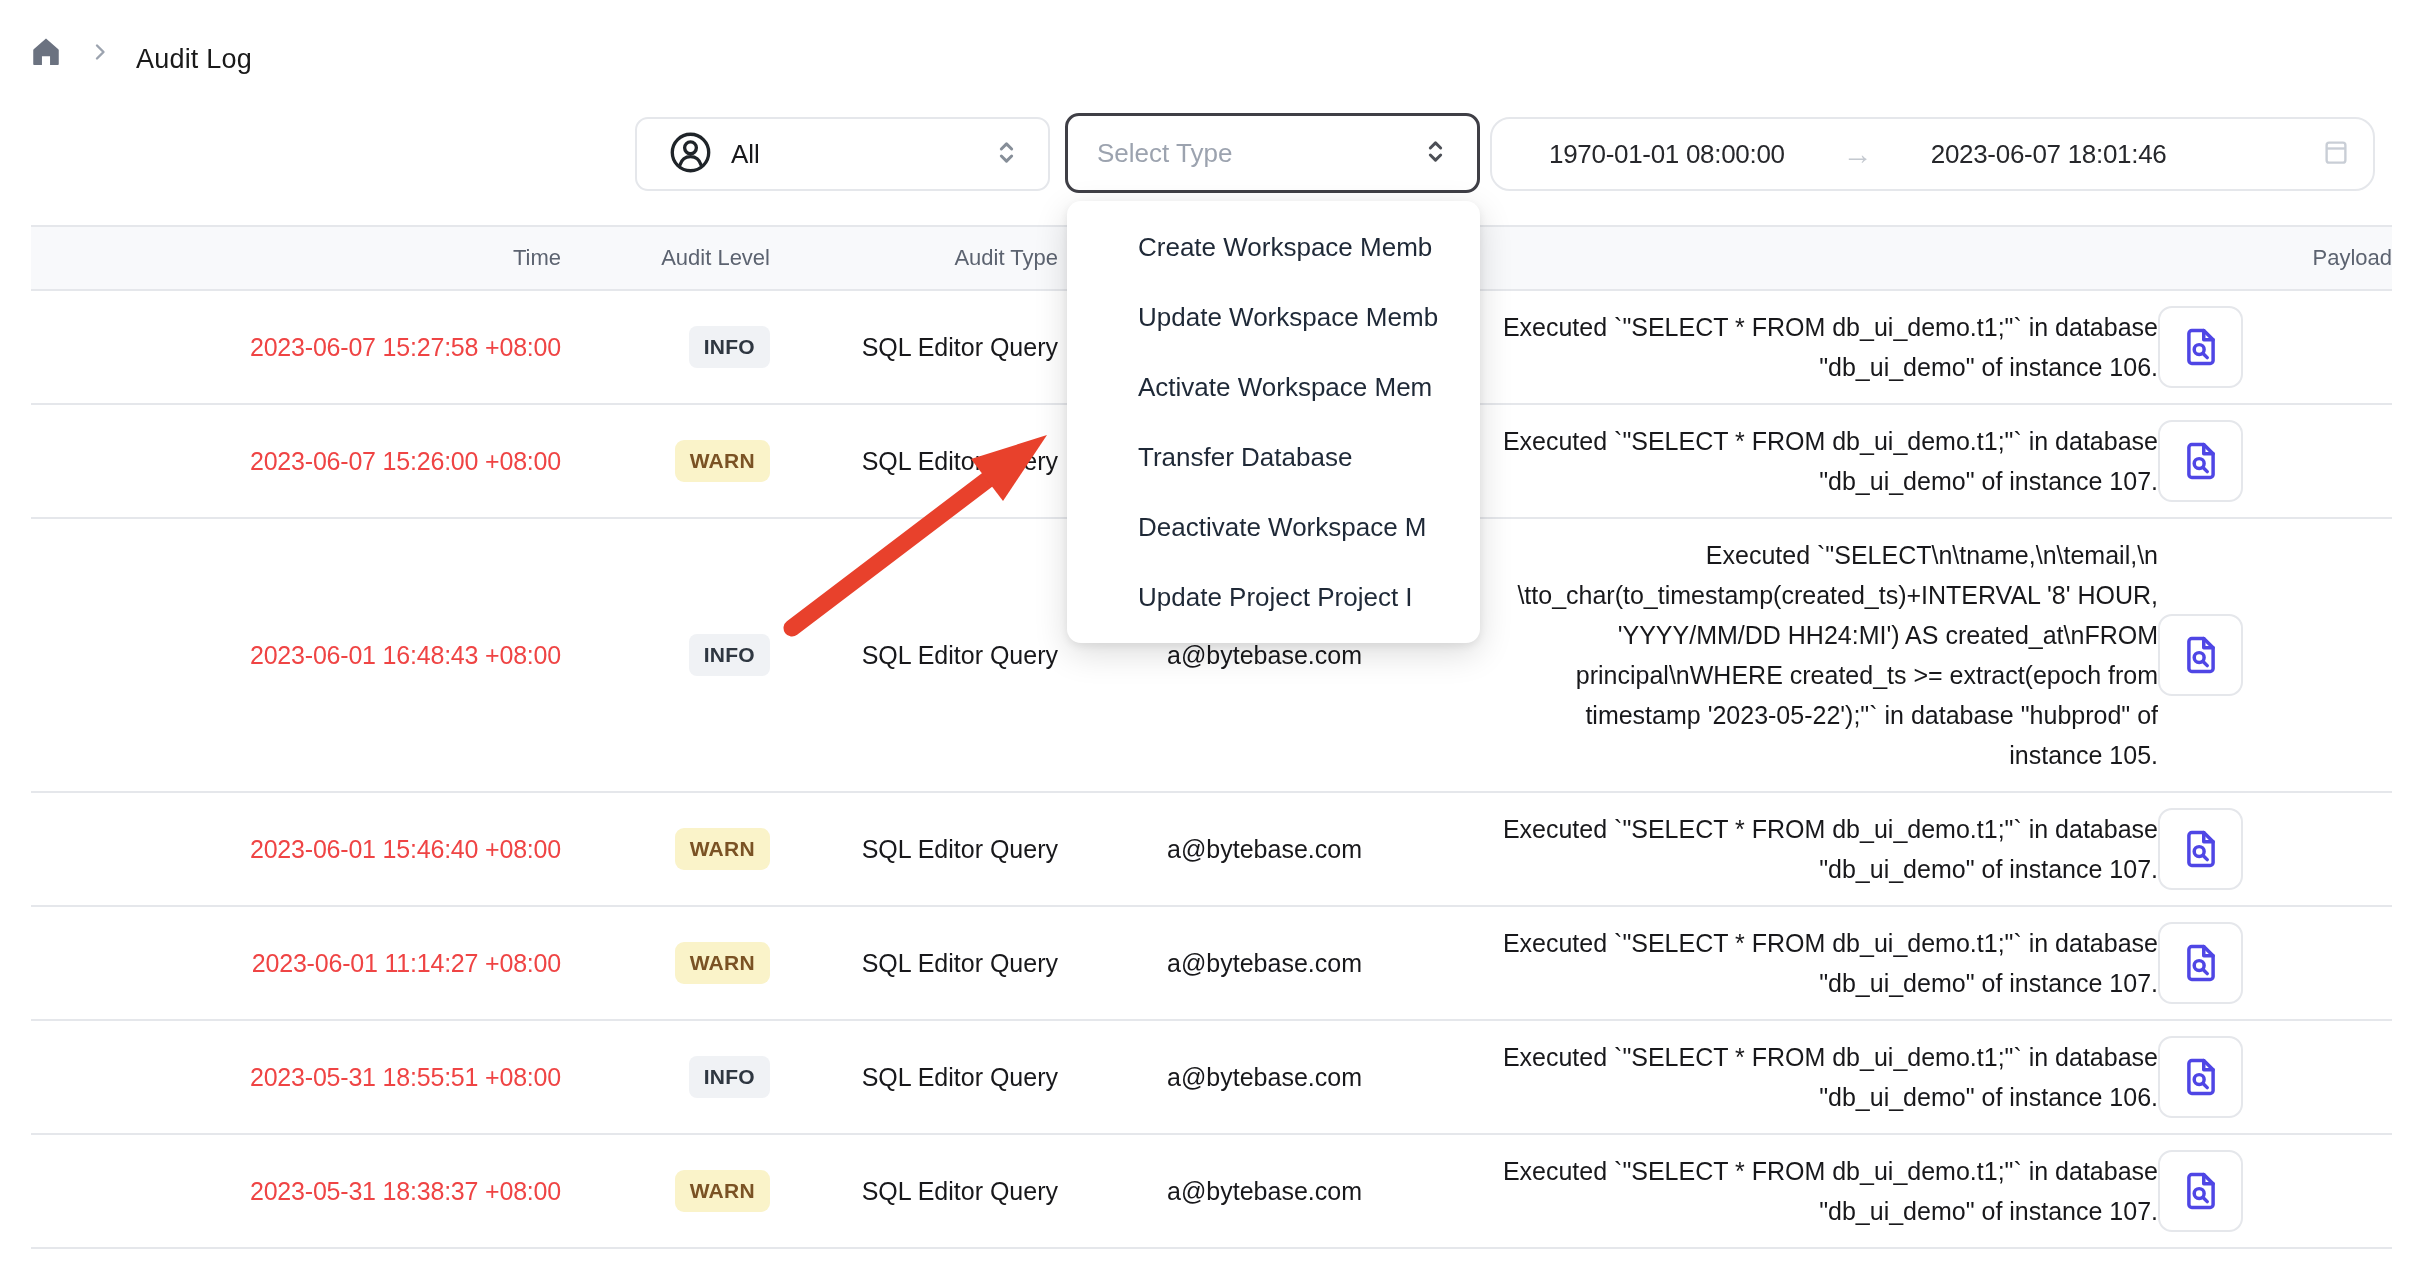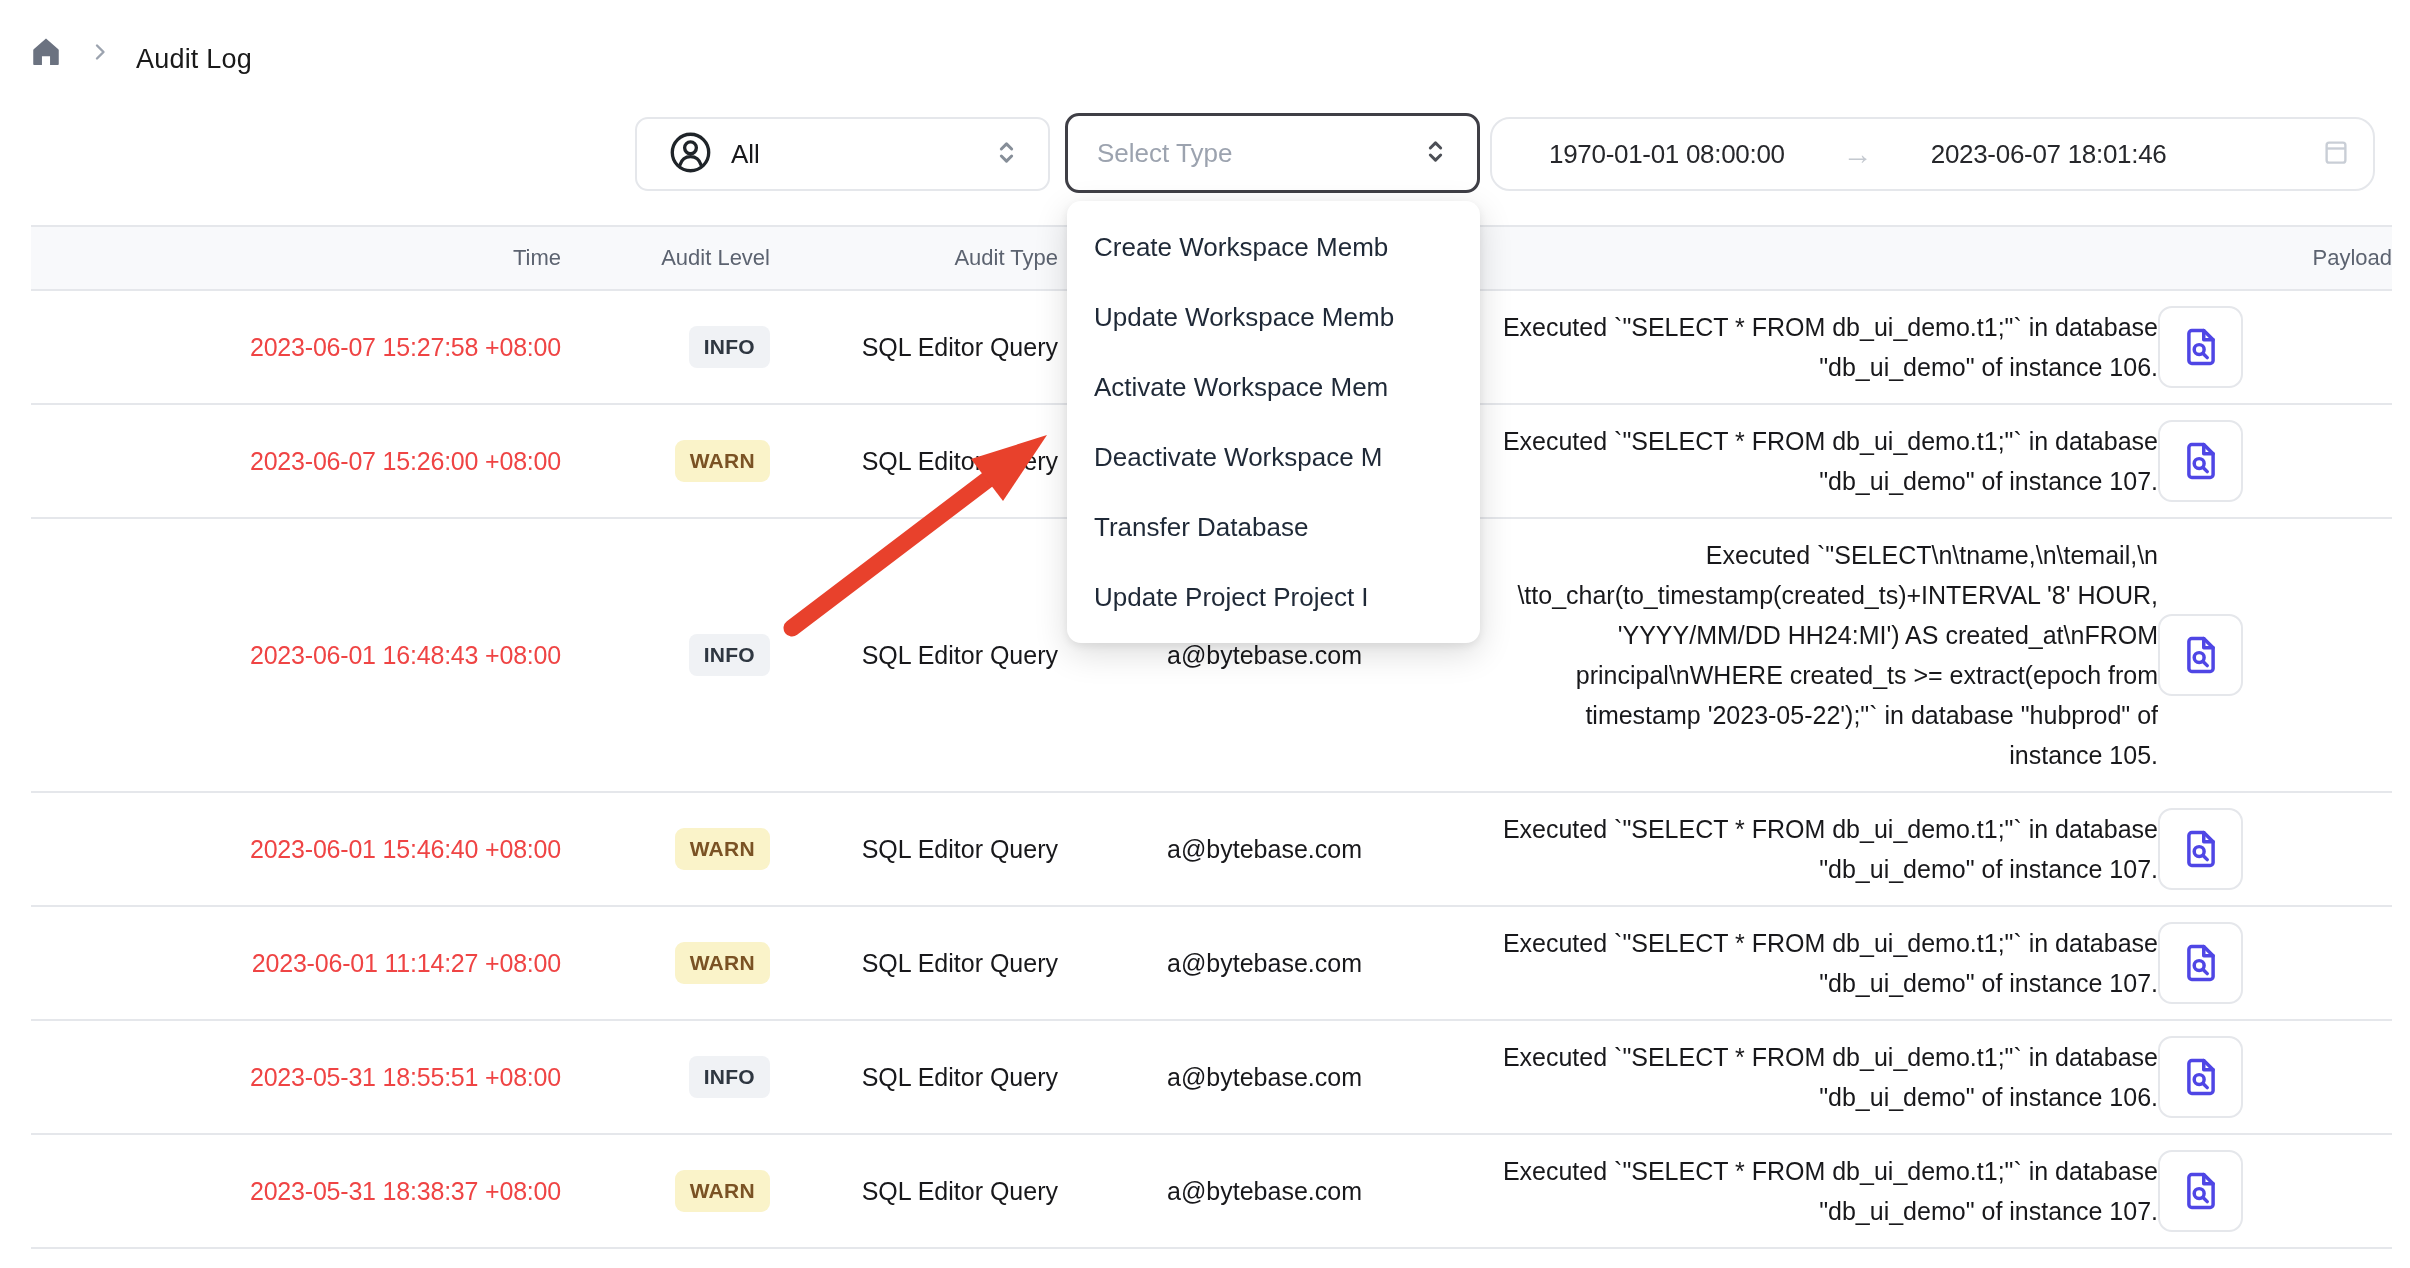--- a/index.html
+++ b/index.html
@@ -41,21 +41,21 @@
   .badge{display:inline-block;font-size:21px;font-weight:700;padding:9px 15px;border-radius:9px;letter-spacing:.3px;}
   .badge.info{background:var(--info-bg);color:var(--info-text);border-radius:8px;}
   .badge.warn{background:var(--warn-bg);color:var(--warn-text);}
   .cell-comment{padding:16px 0;font-size:25px;color:#18181B;}
   .cline{white-space:pre;line-height:40px;}
   .payload-btn{width:85px;height:82px;background:#fff;border:2px solid var(--border);border-radius:14px;display:flex;align-items:center;justify-content:center;cursor:pointer;color:var(--payload-icon);}
   .payload-btn svg{display:block;}
 
   
   .dropdown{position:absolute;left:1067px;top:201px;width:413px;background:#fff;border-radius:14px;padding:11px 0;box-shadow:0 10px 34px rgba(0,0,0,0.14),0 3px 9px rgba(0,0,0,0.07);z-index:30;}
-  .menu-item{height:70px;display:flex;align-items:center;padding:0 27px;font-size:26px;color:#1F2937;white-space:nowrap;overflow:hidden;cursor:pointer;}
+  .menu-item{height:70px;display:flex;align-items:center;padding:0 27px;font-size:26px;color:#1F2937;white-space:nowrap;overflow:hidden;cursor:pointer;margin-left:44px;}
 
   
   .anno-arrow{position:absolute;left:760px;top:415px;z-index:40;pointer-events:none;}
   .anno-arrow line{stroke:var(--arrow-red);}
   .anno-arrow polygon{fill:var(--arrow-red);}
 </style>
 </head>
 <body>
 
 <div class="page">
@@ -273,22 +273,22 @@
       </button>
     </div>
   </div>
 </div>
   </div>
 
   <div class="dropdown">
       <div class="menu-item">Create Workspace Memb</div>
       <div class="menu-item">Update Workspace Memb</div>
       <div class="menu-item">Activate Workspace Mem</div>
+      <div class="menu-item">Transfer Database</div>
       <div class="menu-item">Deactivate Workspace M</div>
-      <div class="menu-item">Transfer Database</div>
       <div class="menu-item">Update Project Project I</div>
     </div>
 
   <svg class="anno-arrow" width="320" height="240" viewBox="0 0 320 240">
     <line x1="32" y1="213" x2="227" y2="65" stroke-width="17" stroke-linecap="round"></line>
     <polygon points="287,20 243,86 211,44"></polygon>
   </svg>
 
 </div>
 

